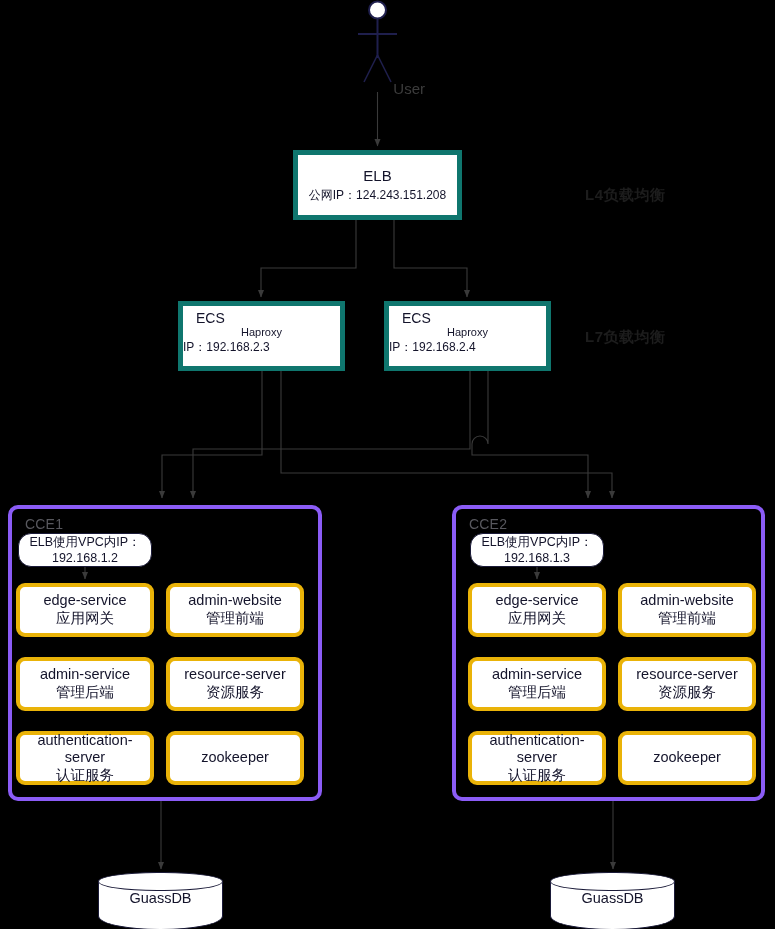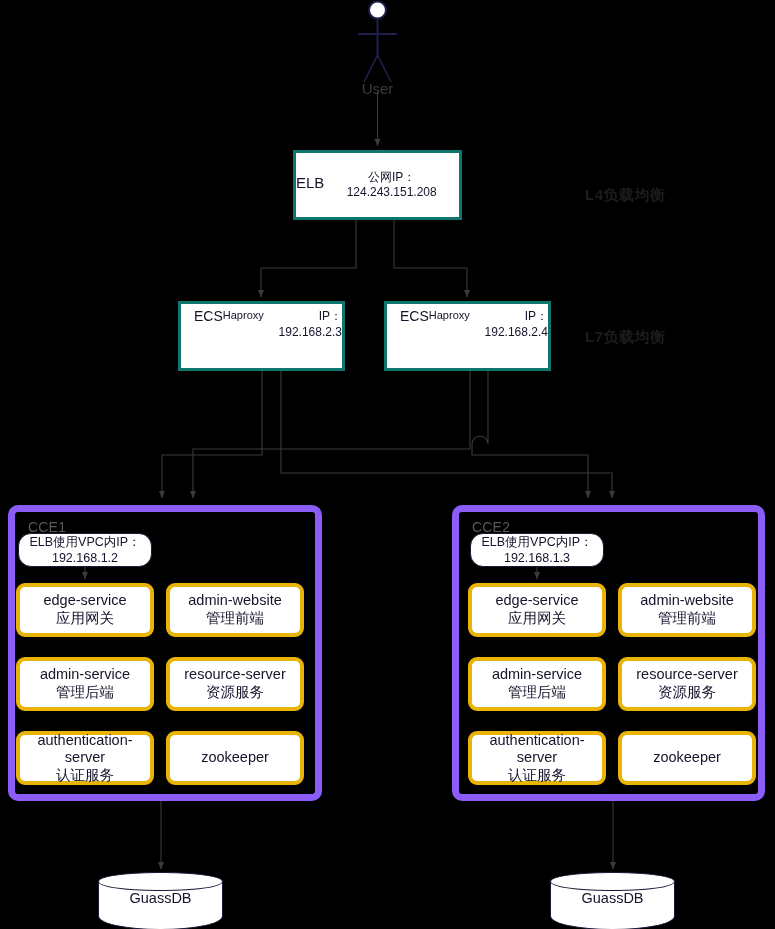--- a/index.html
+++ b/index.html
@@ -25,23 +25,23 @@
     position: absolute;
     left: 0; top: 0;
     width: 775px;
     height: 929px;
     pointer-events: none;
   }
   .node {
     position: absolute;
     box-sizing: border-box;
     background: #ffffff;
-    border: 3px solid #0f766e;
+    border: 5px solid #0f766e;
     display: flex;
-    flex-direction: row;
+    flex-direction: column;
     align-items: center;
     justify-content: center;
     color: #14142b;
     line-height: 1.22;
     text-align: center;
   }
   
   #elb-node {
     left: 293px; top: 150px;
     width: 169px; height: 70px;
@@ -64,29 +64,29 @@
     padding-left: 13px;
     line-height: 1.1;
   }
   .ecs-node .ecs-name {
     font-size: 11px;
     text-align: center;
     line-height: 1.25;
   }
   .ecs-node .ecs-ip {
     font-size: 12px;
-    text-align: right;
+    text-align: left;
     line-height: 1.3;
   }
 
   
   .cce-box {
     position: absolute;
     box-sizing: border-box;
-    border: 7px solid #8b5cf6;
+    border: 4px solid #8b5cf6;
     border-radius: 10px;
     background: transparent;
     text-align: center;
   }
   #cce1-box { left: 8px; top: 505px; width: 314px; height: 296px; }
   #cce2-box { left: 452px; top: 505px; width: 313px; height: 296px; padding-left: 24px; }
   .cce-label {
     position: absolute;
     top: 7px;
     left: 13px;
@@ -188,21 +188,21 @@
   }
   #label-l4 { left: 585px; top: 186px; }
   #label-l7 { left: 585px; top: 328px; }
 
   
   #user-label {
     position: absolute;
     left: 330px;
     top: 80px;
     width: 95px;
-    text-align: center;
+    text-align: right;
     font-size: 15px;
     color: #3c3c3c;
   }
 </style>
 </head>
 <body>
 
 <div id="canvas">
 
   <svg class="svg-layer" viewBox="0 0 775 929">

